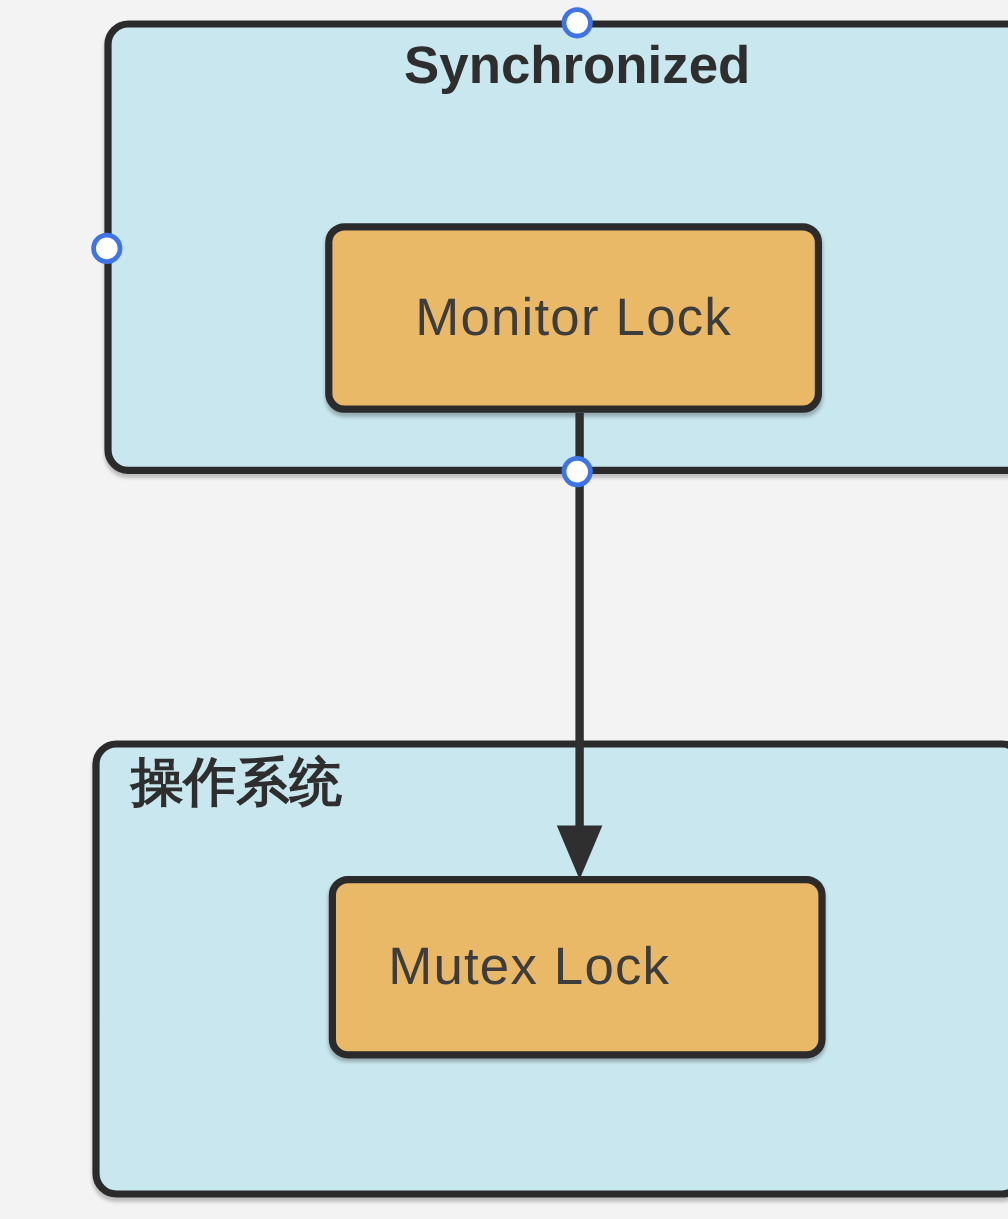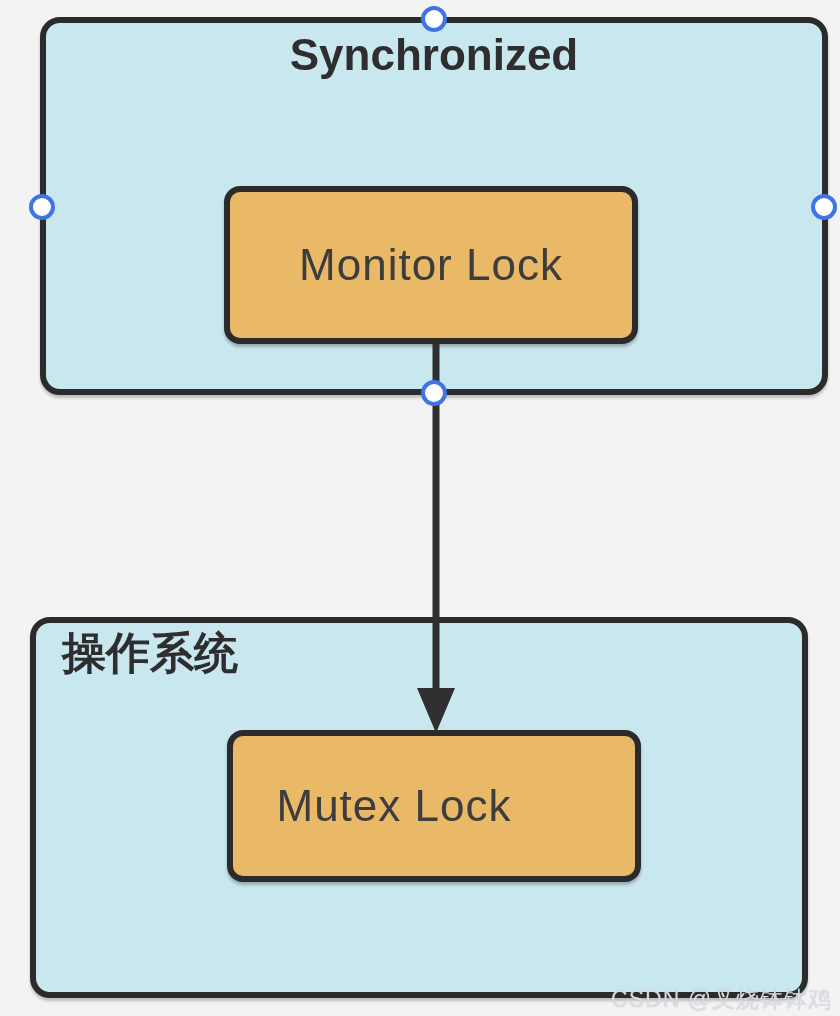--- a/index.html
+++ b/index.html
@@ -10,20 +10,21 @@
     width: 840px;
     height: 1016px;
     background: #f3f3f4;
     position: relative;
     overflow: hidden;
     font-family: "Liberation Sans", sans-serif;
   }
   .canvas {
     position: absolute;
     inset: 0;
+    margin-left: 47px;
   }
   
   .container-box {
     position: absolute;
     background: #c9e7ef;
     border: 6px solid #2b2b2b;
     border-radius: 20px;
     box-sizing: border-box;
     box-shadow: 0 3px 3px rgba(0,0,0,0.22);
     z-index: 1;
@@ -145,15 +146,14 @@
   <svg class="edge-layer" width="840" height="1016" viewBox="0 0 840 1016">
     <line x1="436" y1="344" x2="436" y2="692"></line>
     <polygon points="417,688 455,688 436,733"></polygon>
   </svg>
 
   <div class="handle handle-top"></div>
   <div class="handle handle-left"></div>
   <div class="handle handle-right"></div>
   <div class="handle handle-bottom"></div>
 
-  <div class="watermark">CSDN @叉烧钵钵鸡</div>
 
 </div>
 
 </body></html>

